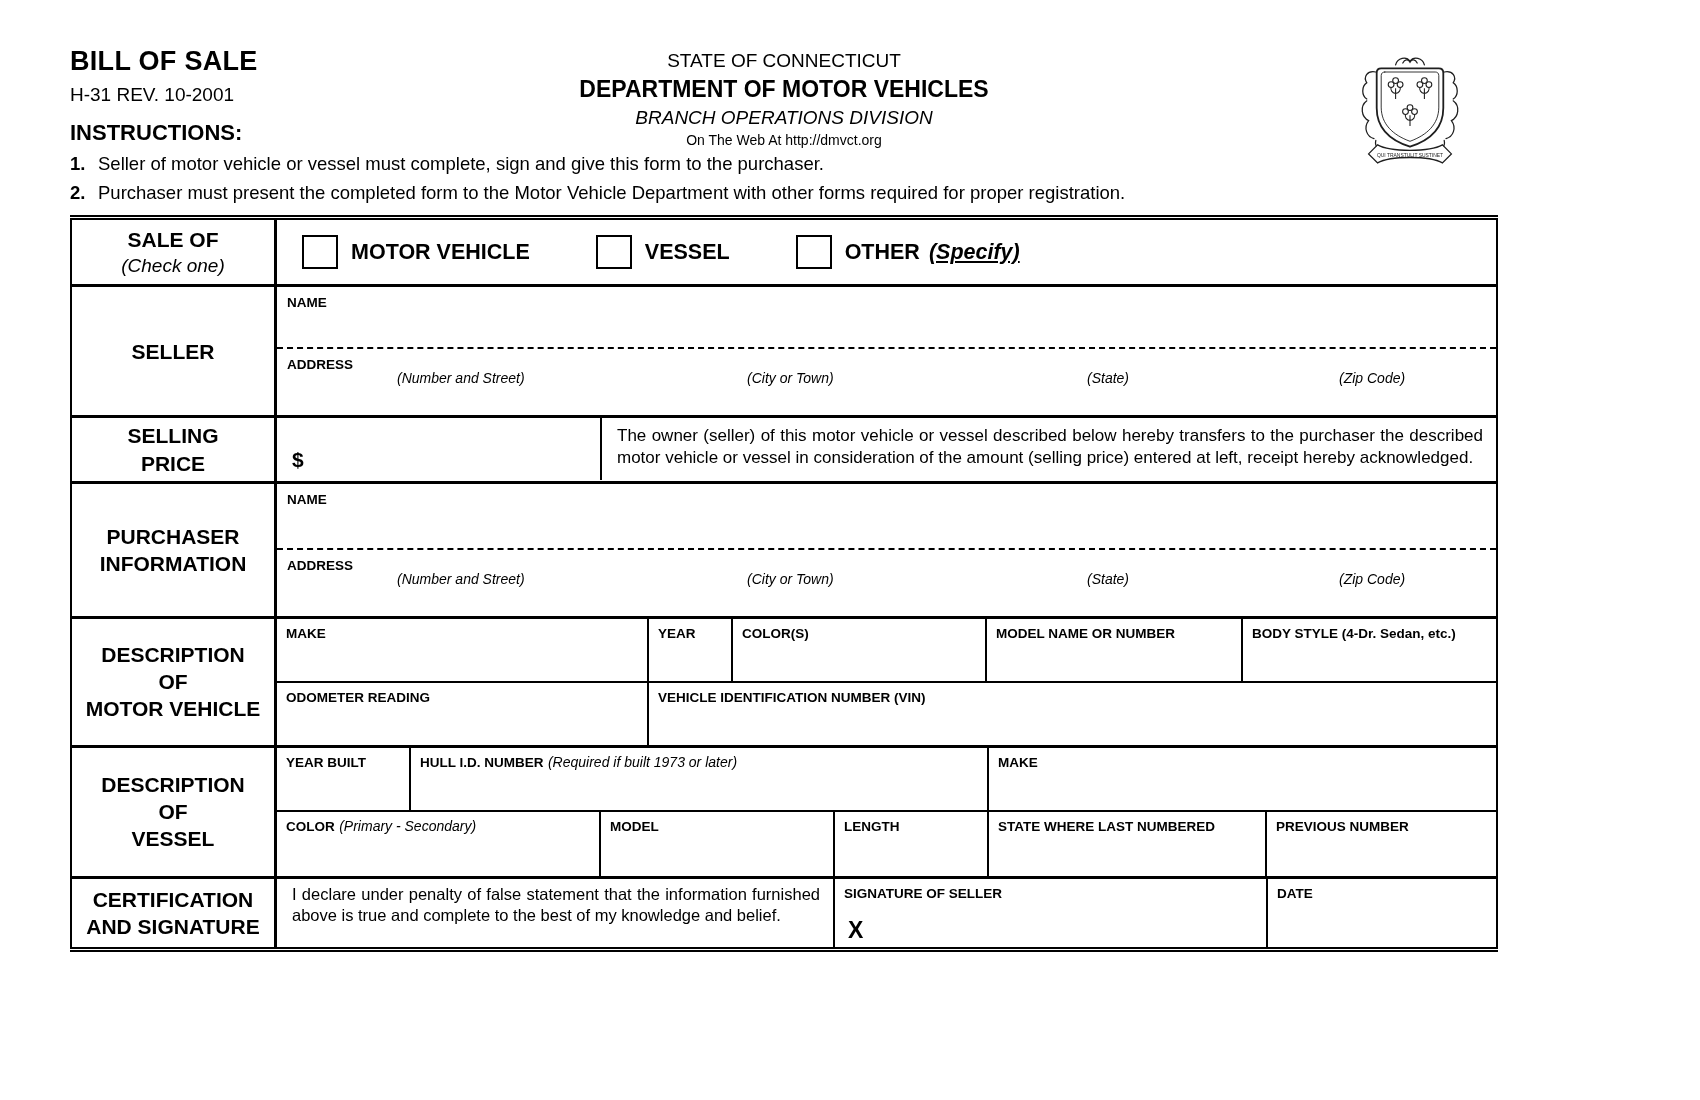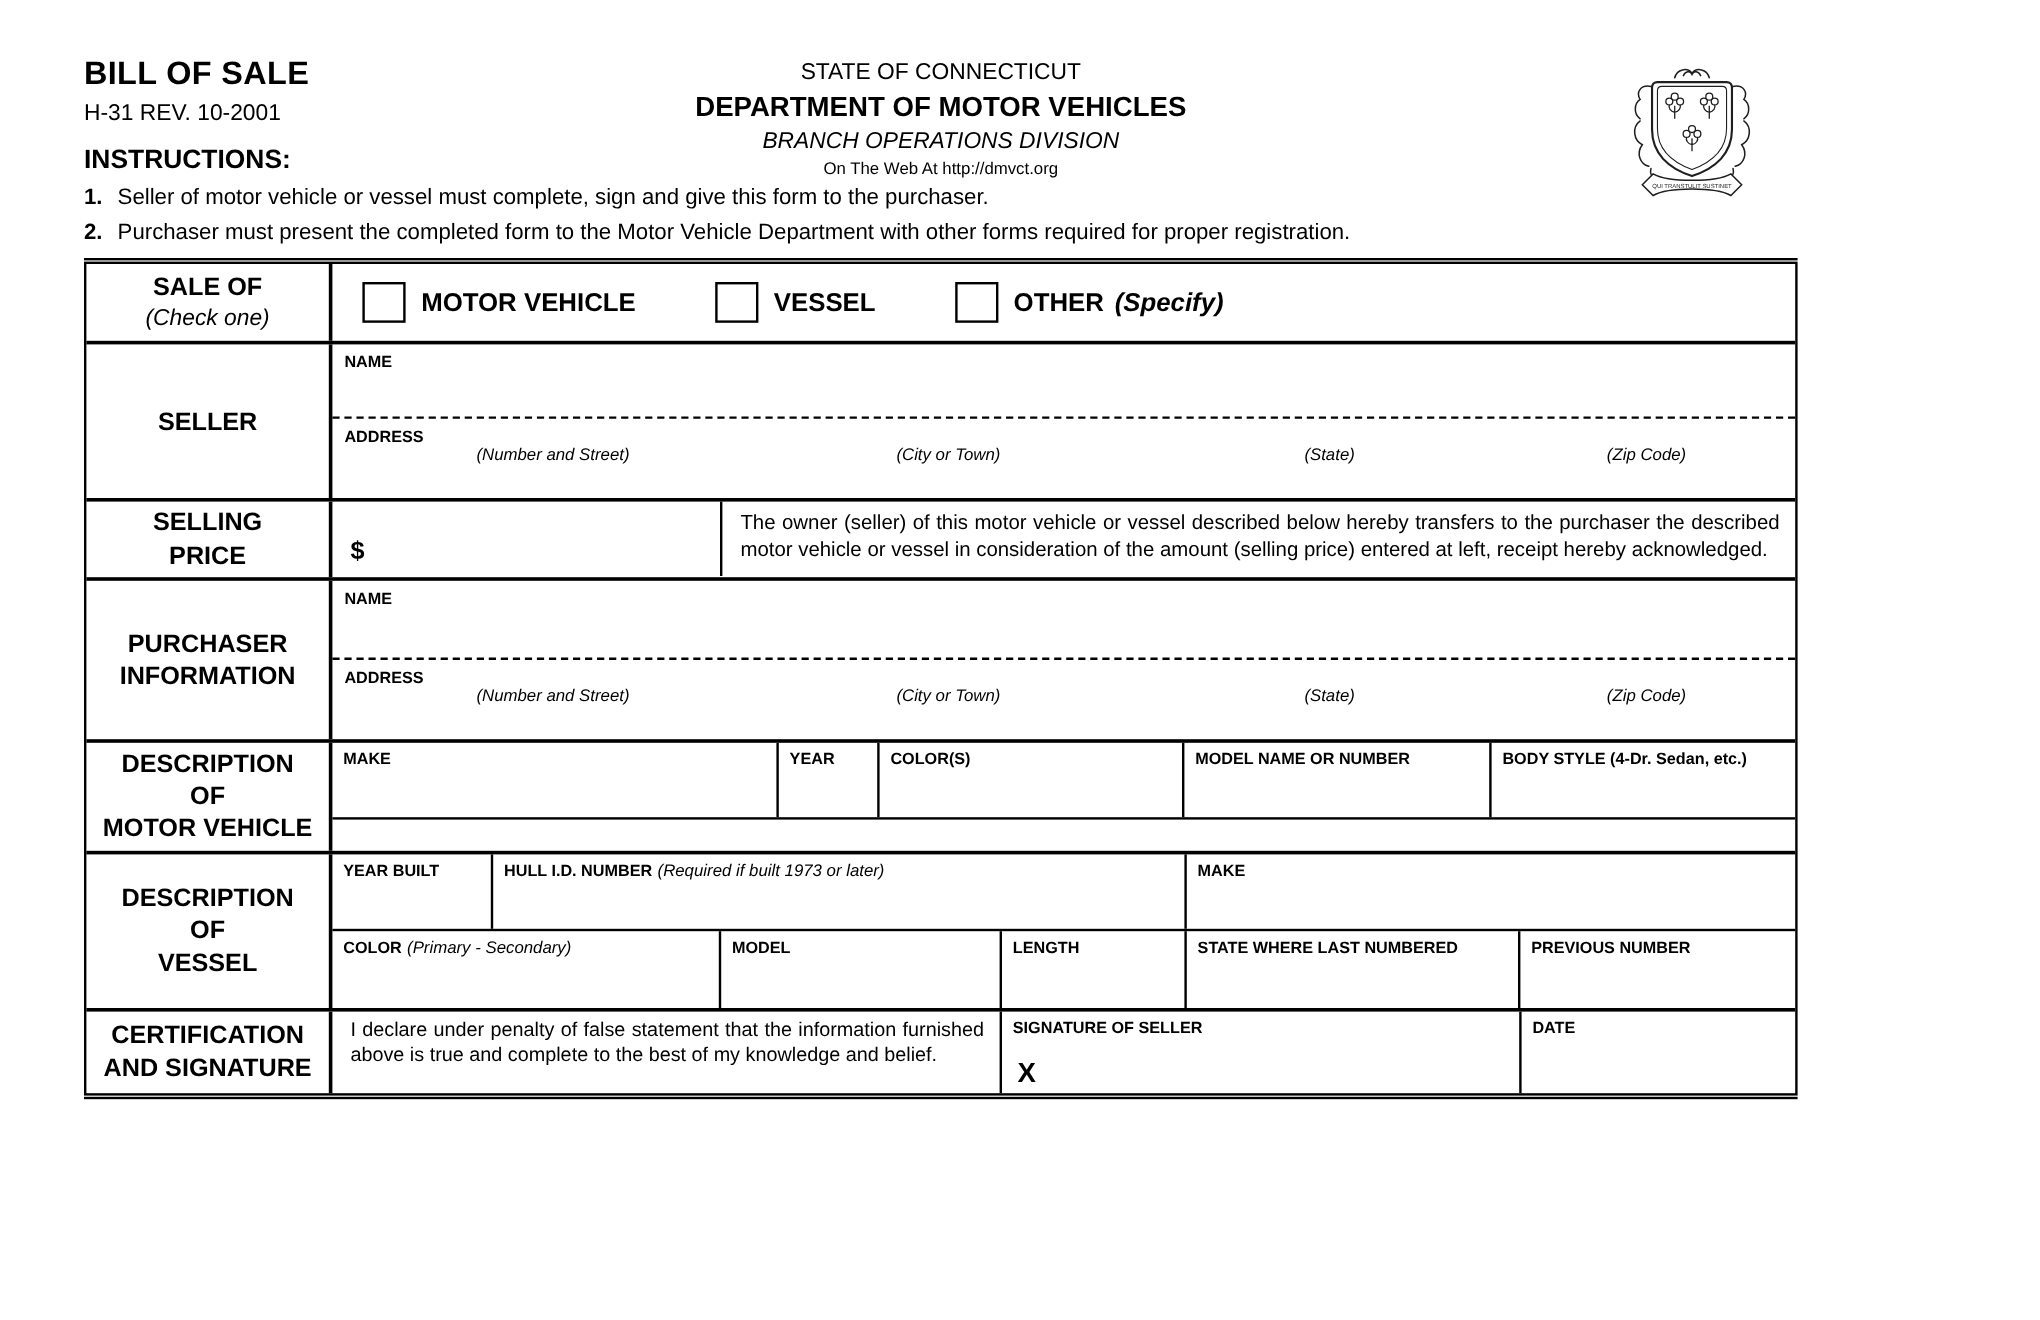--- a/index.html
+++ b/index.html
@@ -54,21 +54,21 @@
   .ital-note { font-size: 14px; font-weight: normal; font-style: italic; }
   .addr-note { position: absolute; top: 21px; font-size: 14px; font-style: italic; }
   .n1 { left: 120px; } .n2 { left: 470px; } .n3 { left: 810px; } .n4 { left: 1062px; }
 
   
   .sale-content { flex-direction: row; align-items: center; height: 64px; padding-left: 25px; }
   .sale-opt { display: flex; align-items: center; }
   .opt-gap { margin-left: 66px; }
   .cbx { width: 36px; height: 34px; border: 2px solid #000; background: #fff; flex: 0 0 36px; }
   .sale-opt-label { font-size: 21.5px; font-weight: bold; margin-left: 13px; white-space: nowrap; }
-  .spec { font-style: italic; margin-left: 9px; }
+  .spec { font-style: italic; margin-left: 9px; text-decoration: underline; }
 
   
   .price-cell {
     flex: 0 0 325px; border-right: 2px solid #000; height: 62px;
     display: flex; align-items: flex-end; padding: 0 0 8px 15px;
     font-size: 21px; font-weight: bold;
   }
   .price-text { flex: 1; padding: 7px 13px 5px 15px; font-size: 17px; line-height: 1.3; text-align: justify; }
 
   
@@ -246,20 +246,28 @@
           <div class="cell w-colors">
             <span class="minilabel">COLOR(S)</span>
           </div>
           <div class="cell w-model">
             <span class="minilabel">MODEL NAME OR NUMBER</span>
           </div>
           <div class="cell flexcell last">
             <span class="minilabel">BODY STYLE (4-Dr. Sedan, etc.)</span>
           </div>
         </div>
+        <div class="cellrow h62">
+          <div class="cell w-odo">
+            <span class="minilabel">ODOMETER READING</span>
+          </div>
+          <div class="cell flexcell last">
+            <span class="minilabel">VEHICLE IDENTIFICATION NUMBER (VIN)</span>
+          </div>
+        </div>
       </div>
     </div>
 
     <div class="frow">
       <div class="flabel">
         <span>DESCRIPTION</span>
         <span>OF</span>
         <span>VESSEL</span>
       </div>
       <div class="fcontent">

